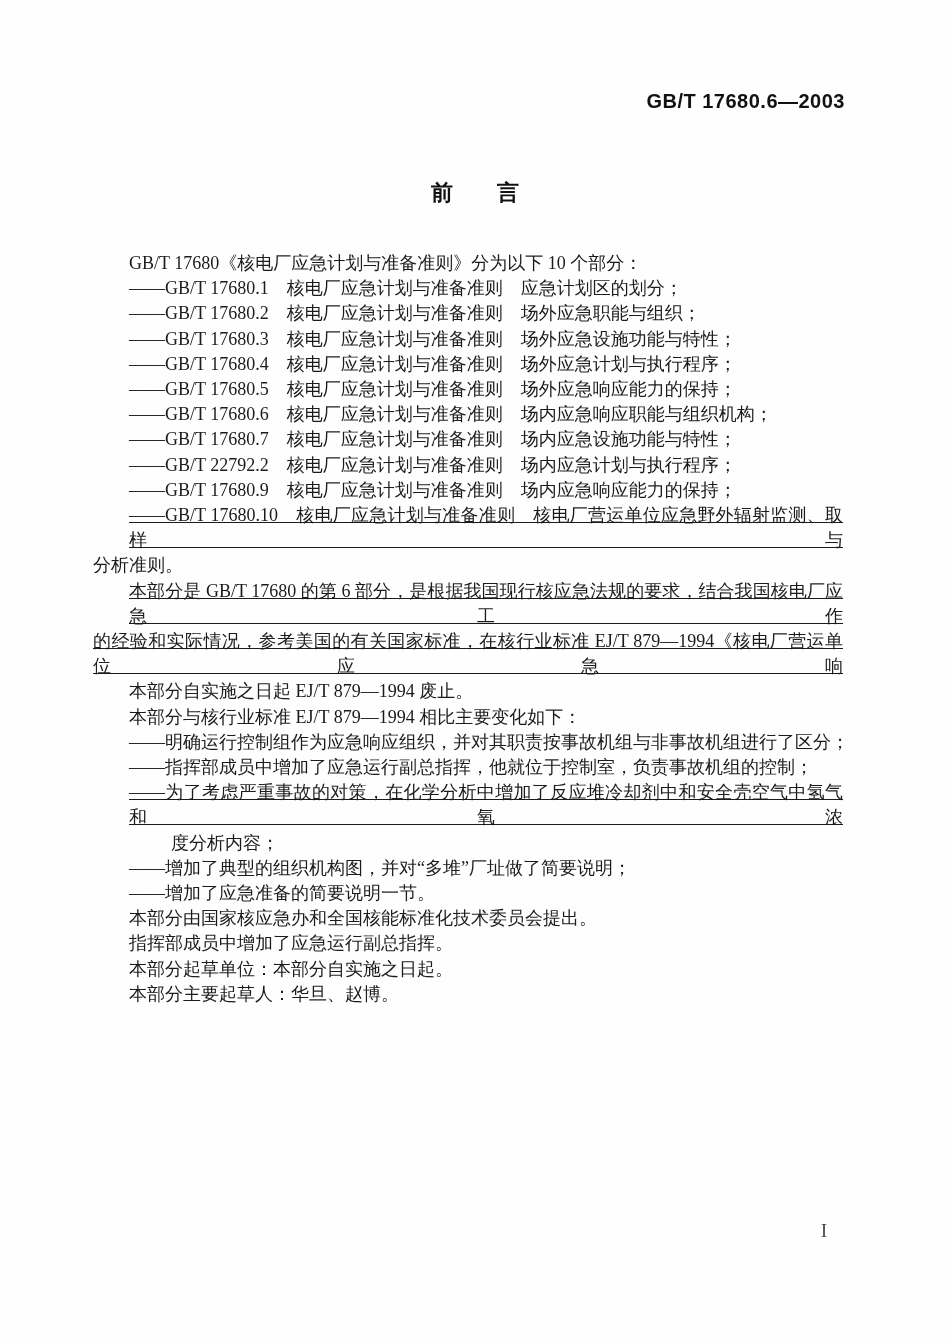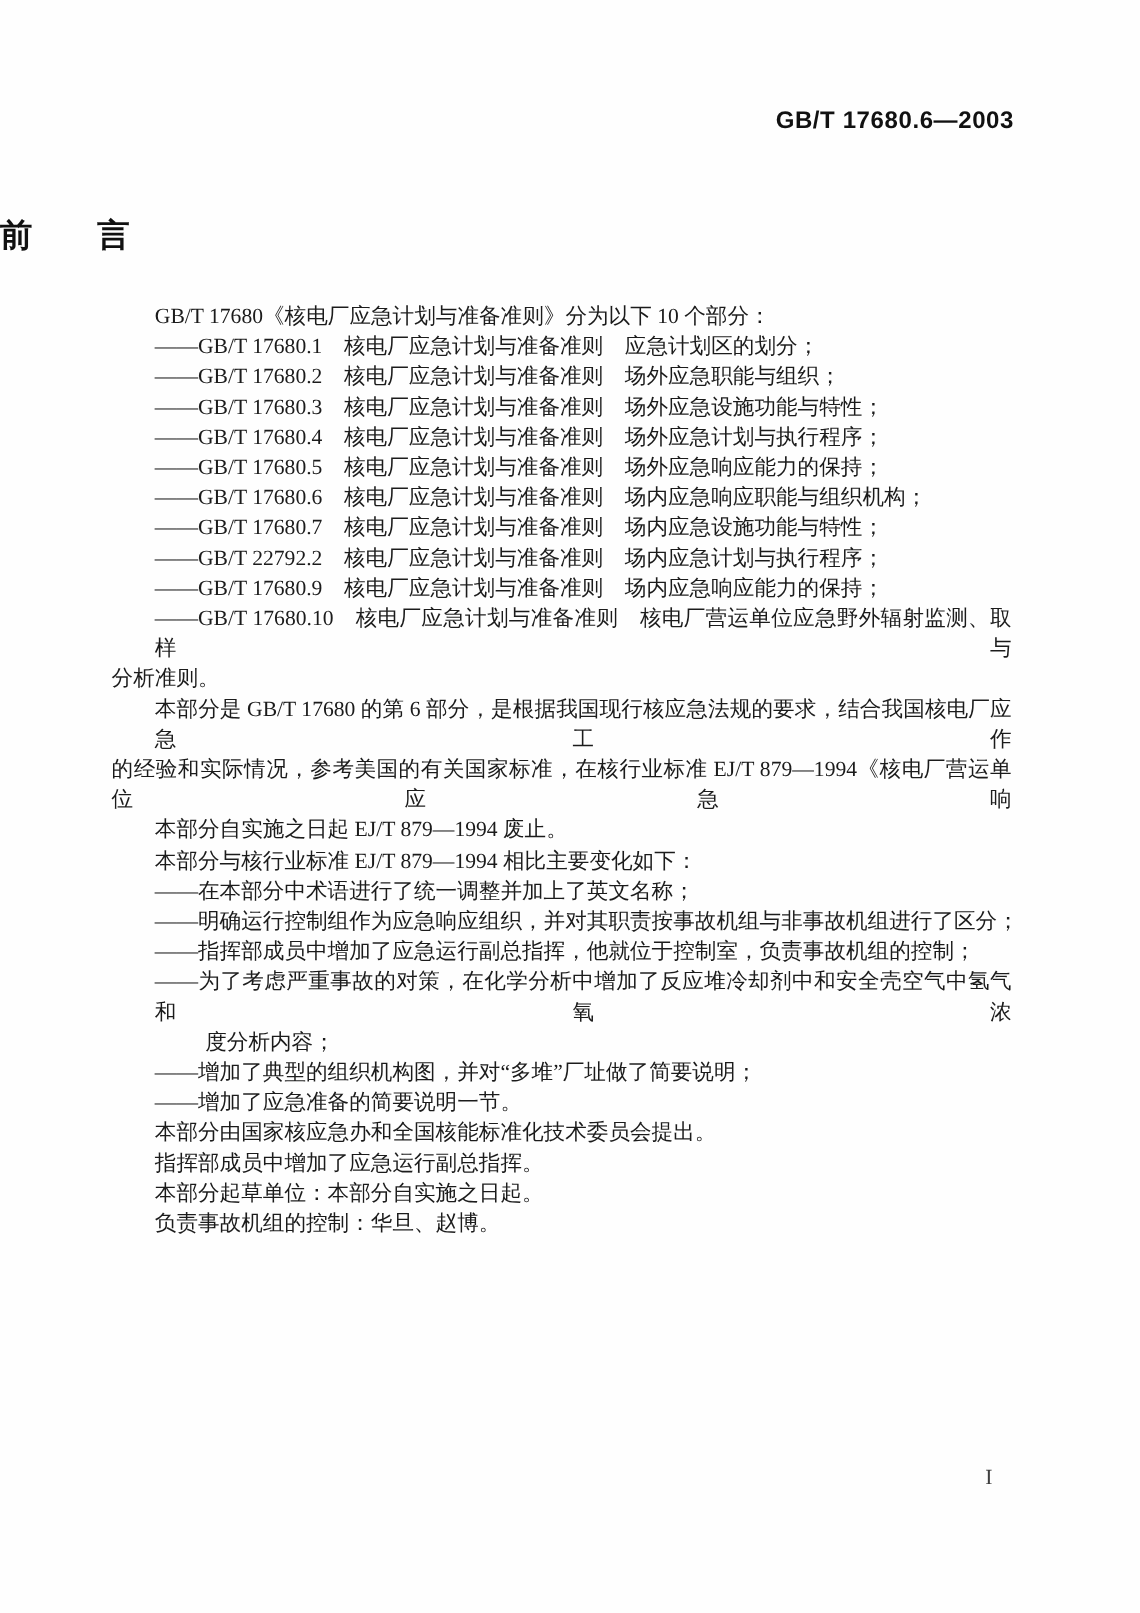--- a/index.html
+++ b/index.html
@@ -21,42 +21,43 @@
     font-weight: bold;
     font-size: 20px;
     letter-spacing: 0.5px;
     color: #111;
   }
   .doc-title {
     position: absolute;
     top: 178px;
     left: 0;
     width: 100%;
-    text-align: left;
+    text-align: center;
     font-family: "Liberation Sans", "DejaVu Sans", sans-serif;
     font-weight: bold;
-    font-size: 27px;
+    font-size: 22px;
     color: #111;
   }
   .body-text {
     position: absolute;
     top: 251px;
     left: 93px;
     width: 750px;
     font-size: 18px;
     line-height: 25.2px;
     color: #1b1b1b;
   }
   .line { white-space: nowrap; }
   .line.ind  { padding-left: 36px; }
   .line.hang { padding-left: 78px; }
   .line.fill {
     white-space: normal;
     text-align: justify;
     text-align-last: justify;
+    text-decoration: underline;
   }
   .line.fill.ind { padding-left: 36px; }
   .page-number {
     position: absolute;
     top: 1221px;
     left: 821px;
     font-size: 18px;
     color: #3f3f3f;
   }
 </style>
@@ -79,28 +80,27 @@
     <div class="line ind">——GB/T 17680.6　核电厂应急计划与准备准则　场内应急响应职能与组织机构；</div>
     <div class="line ind">——GB/T 17680.7　核电厂应急计划与准备准则　场内应急设施功能与特性；</div>
     <div class="line ind">——GB/T 22792.2　核电厂应急计划与准备准则　场内应急计划与执行程序；</div>
     <div class="line ind">——GB/T 17680.9　核电厂应急计划与准备准则　场内应急响应能力的保持；</div>
     <div class="line ind fill">——GB/T 17680.10　核电厂应急计划与准备准则　核电厂营运单位应急野外辐射监测、取样与</div>
     <div class="line">分析准则。</div>
     <div class="line ind fill">本部分是 GB/T 17680 的第 6 部分，是根据我国现行核应急法规的要求，结合我国核电厂应急工作</div>
     <div class="line fill">的经验和实际情况，参考美国的有关国家标准，在核行业标准 EJ/T 879—1994《核电厂营运单位应急响</div>
     <div class="line ind">本部分自实施之日起 EJ/T 879—1994 废止。</div>
     <div class="line ind">本部分与核行业标准 EJ/T 879—1994 相比主要变化如下：</div>
-    <div class="line ind">——在本部分中术语进行了统一调整并加上了英文名称；</div>
     <div class="line ind">——明确运行控制组作为应急响应组织，并对其职责按事故机组与非事故机组进行了区分；</div>
     <div class="line ind">——指挥部成员中增加了应急运行副总指挥，他就位于控制室，负责事故机组的控制；</div>
     <div class="line ind fill">——为了考虑严重事故的对策，在化学分析中增加了反应堆冷却剂中和安全壳空气中氢气和氧浓</div>
     <div class="line hang">度分析内容；</div>
     <div class="line ind">——增加了典型的组织机构图，并对“多堆”厂址做了简要说明；</div>
     <div class="line ind">——增加了应急准备的简要说明一节。</div>
     <div class="line ind">本部分由国家核应急办和全国核能标准化技术委员会提出。</div>
     <div class="line ind">指挥部成员中增加了应急运行副总指挥。</div>
     <div class="line ind">本部分起草单位：本部分自实施之日起。</div>
-    <div class="line ind">负责事故机组的控制：华旦、赵博。</div>
+    <div class="line ind">本部分主要起草人：华旦、赵博。</div>
   </div>
 
   <div class="page-number">I</div>
 
 </div>
 
 </body></html>

